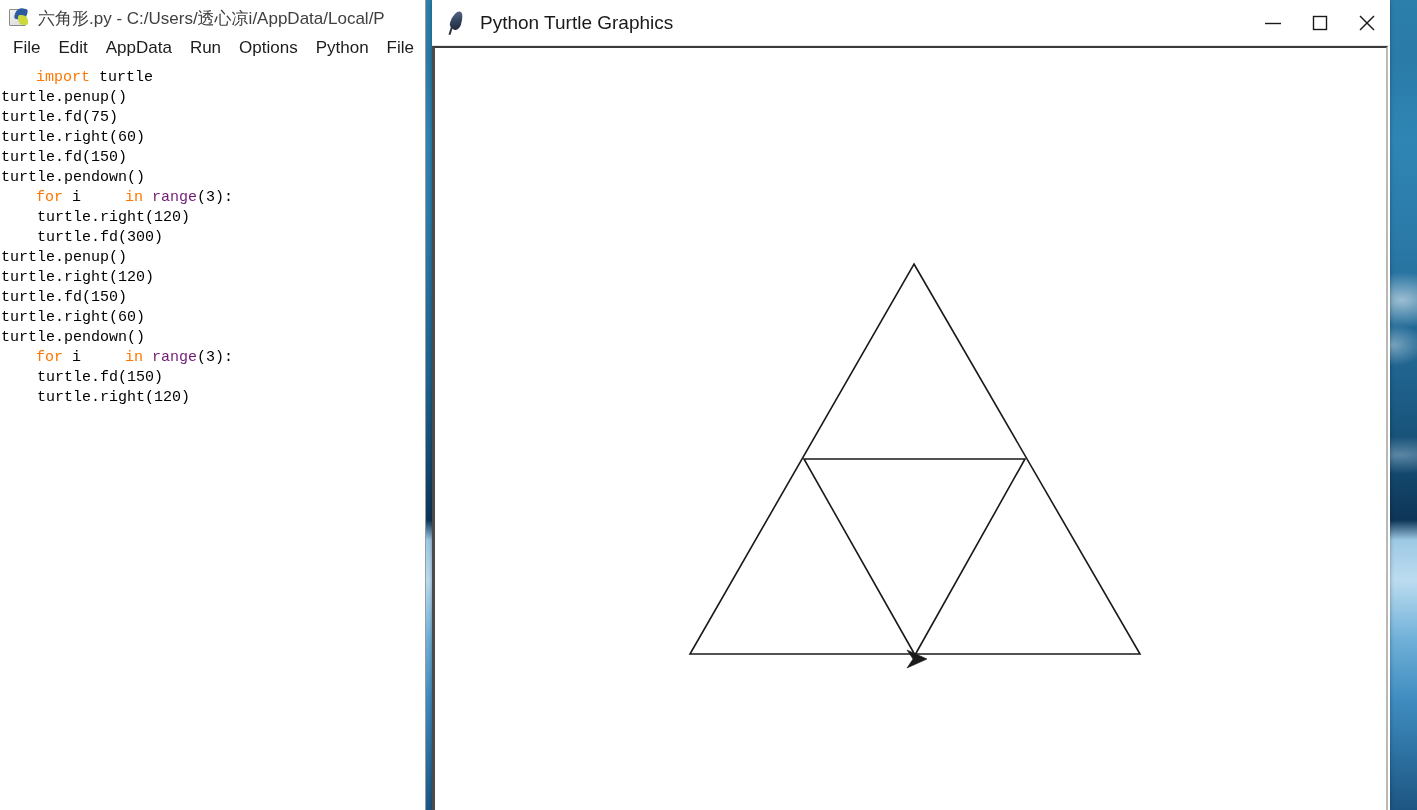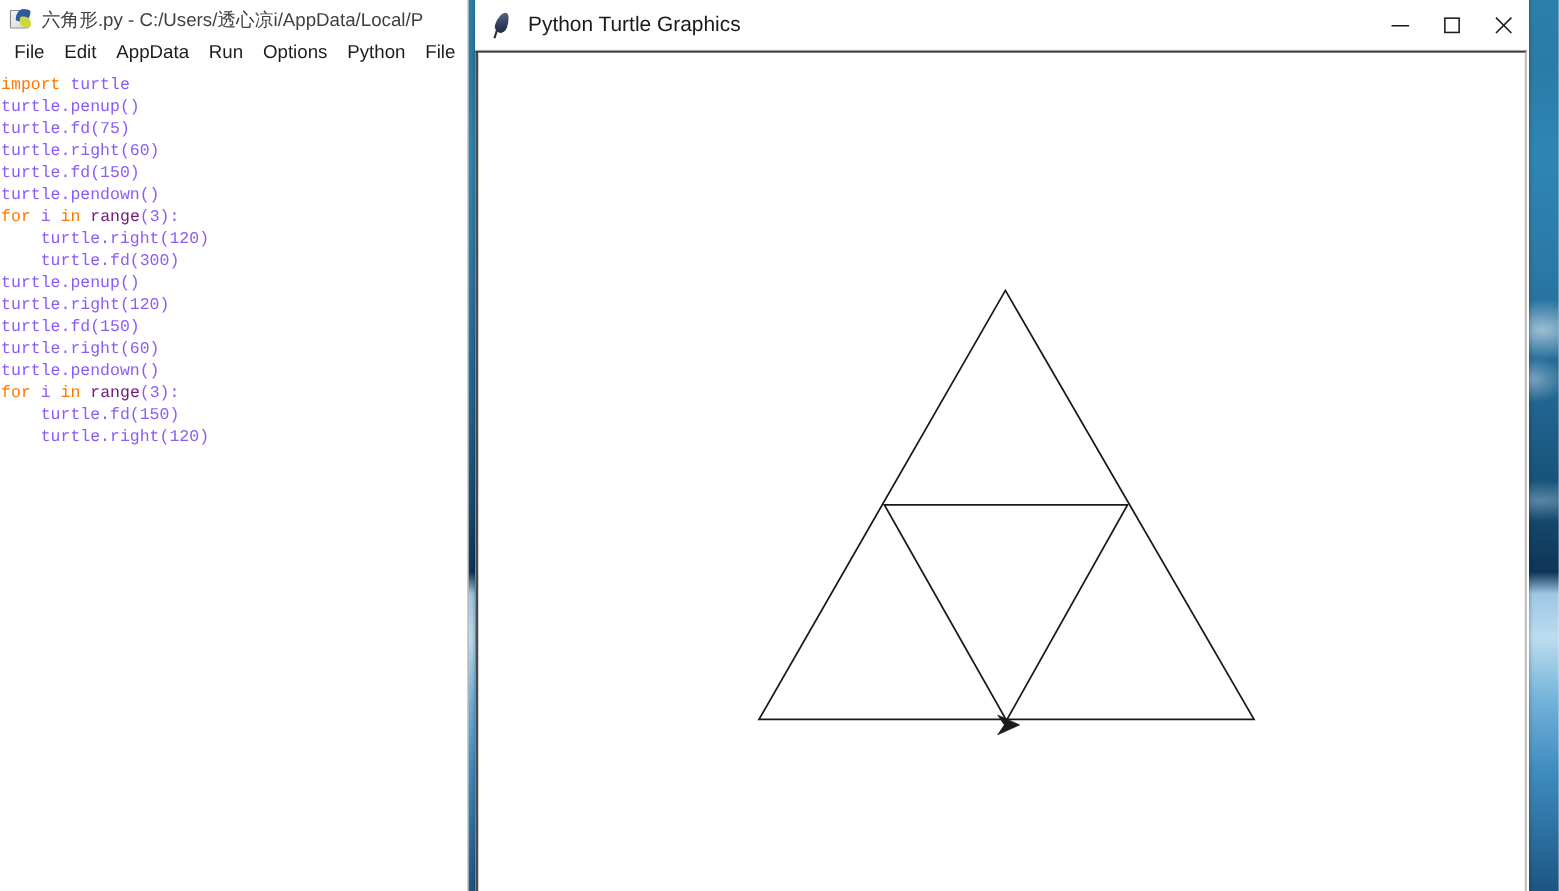--- a/index.html
+++ b/index.html
@@ -73,23 +73,23 @@
     position: absolute; top: 68px; left: 0; right: 1px; bottom: 0;
     background: #ffffff;
     font-family: "Liberation Mono", "DejaVu Sans Mono", monospace;
     font-size: 15px;
     line-height: 20px;
     padding: 0 0 0 1px;
     white-space: pre;
     overflow: hidden;
     color: #000000;
   }
-  .tok-kw   { color: #ff7700; }
+  .tok-kw   { color: #ff7700; margin-left: 35px; }
   .tok-bi   { color: #701a75; }
-  .tok-plain{ color: #8b5cf6; }
+  .tok-plain{ color: #000000; }
 
   
   #turtle-window {
     position: absolute; left: 432px; top: 0;
     width: 958px; height: 810px;
     background: #ffffff;
     box-shadow: 0 0 4px rgba(0,0,0,0.35);
     overflow: hidden;
   }
   #turtle-titlebar {

